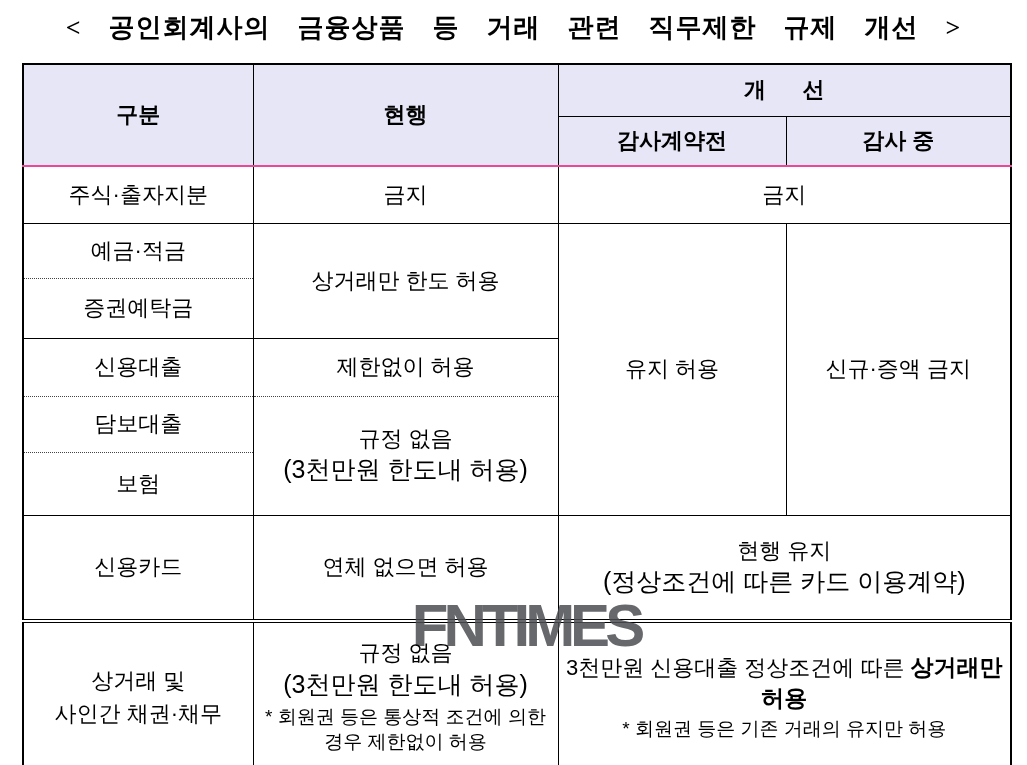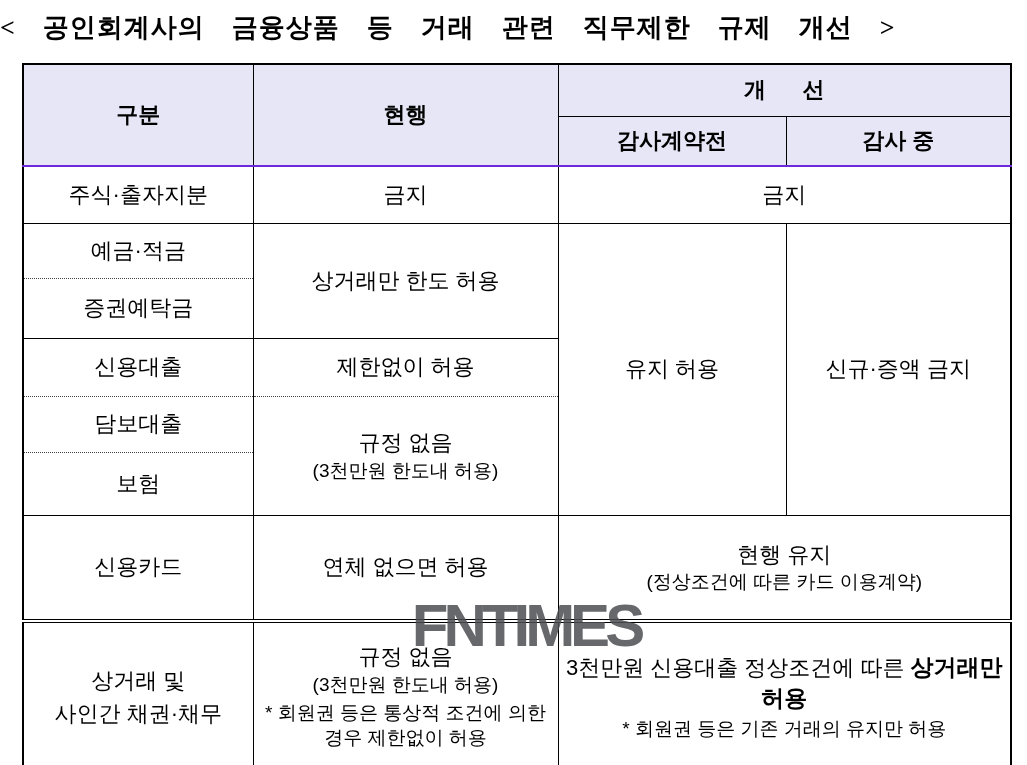--- a/index.html
+++ b/index.html
@@ -6,21 +6,21 @@
   body{
     width:1027px;height:765px;
     background:#ffffff;
     font-family:"Liberation Sans","DejaVu Sans",sans-serif;
     color:#000;
     position:relative;
     overflow:hidden;
   }
   .page-title{
     position:absolute;
-    left:0; top:10px; width:821px;
+    left:0; top:10px; width:1027px;
     text-align:center;
     font-family:"Liberation Serif","DejaVu Serif",serif;
     font-weight:bold;
     font-size:26px;
     letter-spacing:1px;
     word-spacing:6px;
     white-space:pre;
   }
   table.main{
     position:absolute;
@@ -37,27 +37,27 @@
     text-align:center;
     vertical-align:middle;
     padding:2px 0;
     font-size:22px;
     overflow:hidden;
   }
   thead th{
     background:#e6e6f6;
     font-weight:bold;
     font-size:22px;
-    border-bottom:2px solid #6d28d9;
+    border-bottom:2px solid #ec4899;
   }
   th.improved-group{border-bottom:1.5px solid #000; white-space:pre;}
   .bs{border-bottom:1.5px solid #000;text-align:center;}   
   .bd{border-bottom:1px dotted #444;}    
   .bdbl{border-bottom:4px double #000;}  
-  .sub{font-size:19px;line-height:1.35;}
+  .sub{font-size:25px;line-height:1.35;}
   .main-line{font-size:22px;line-height:1.35;}
   .note{font-size:19px;line-height:1.35;margin-top:2px;}
   .big-bold{font-weight:bold;font-size:23px;}
   .two-line{line-height:1.5;}
   .over-wm{position:relative;z-index:2;}
   .watermark{
     position:absolute;
     left:276px; top:596px;
     width:500px;
     z-index:1;

